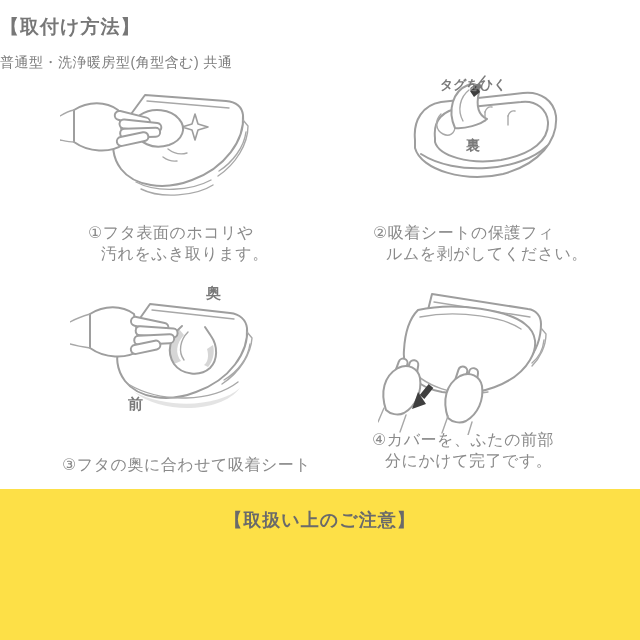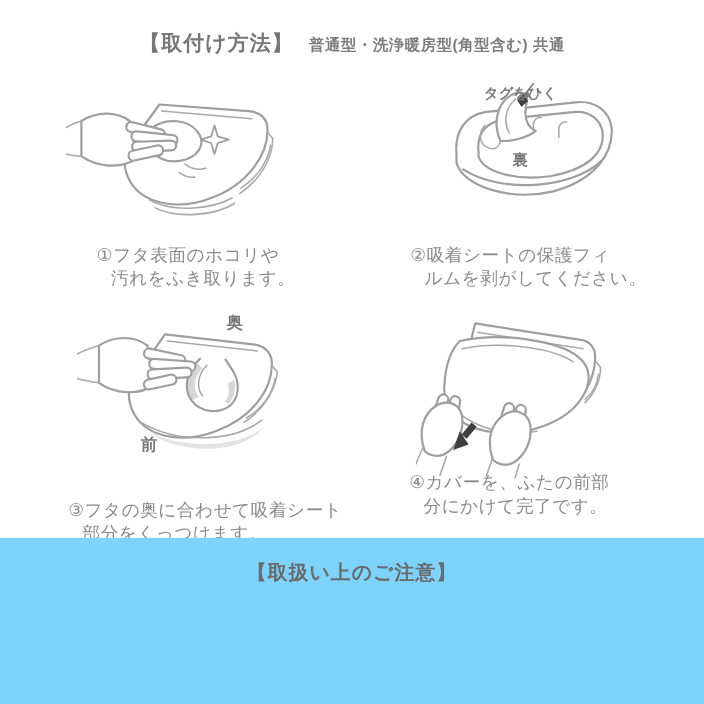--- a/index.html
+++ b/index.html
@@ -5,40 +5,40 @@
   html,body{margin:0;padding:0;}
   body{
     width:640px;height:640px;background:#ffffff;overflow:hidden;position:relative;
     font-family:"Liberation Sans","DejaVu Sans",sans-serif;
     -webkit-font-smoothing:antialiased;
   }
   .page{position:absolute;inset:0;}
   
   .header{
     position:absolute;left:0;top:26px;width:640px;height:34px;
-    display:flex;justify-content:center;align-items:baseline;gap:14px;
+    display:flex;justify-content:center;align-items:baseline;gap:14px;flex-direction:column;
   }
   .title{font-size:19px;font-weight:bold;color:#777777;letter-spacing:1px;}
-  .subtitle{font-size:14px;font-weight:bold;color:#7d7d7d;letter-spacing:.5px;}
+  .subtitle{font-size:14px;font-weight:normal;color:#7d7d7d;letter-spacing:.5px;}
   
   .ill{position:absolute;}
   .ill svg{display:block;}
   .ln{fill:none;stroke:#9e9e9e;stroke-width:2;stroke-linecap:round;stroke-linejoin:round;}
   .lnw{fill:#ffffff;stroke:#9e9e9e;stroke-width:2;stroke-linecap:round;stroke-linejoin:round;}
   .thin{fill:none;stroke:#a8a8a8;stroke-width:1.4;stroke-linecap:round;}
   .dark{fill:#3f3f3f;stroke:none;}
   .shade{fill:#d6d6d6;stroke:none;}
   
   .caption{position:absolute;font-size:16px;line-height:21px;color:#8a8a8a;letter-spacing:.5px;}
   .caption .l2{padding-left:13px;}
   
   .mini-label{position:absolute;font-weight:bold;color:#7a7a7a;}
   
   .notice{
-    position:absolute;left:0;top:489px;width:640px;height:151px;background:#7dd3fc;
+    position:absolute;left:0;top:489px;width:640px;height:151px;background:#fde047;
   }
   .notice-heading{
     margin-top:19px;text-align:center;font-size:18px;font-weight:bold;color:#6a6a6a;letter-spacing:1px;
   }
   .notice-items{position:absolute;left:36px;top:64px;}
   .notice-item{font-size:15px;line-height:20.5px;font-weight:bold;color:#686868;letter-spacing:.3px;}
 </style>
 </head>
 <body>
 
@@ -186,21 +186,20 @@
   <div class="caption" style="left:88px;top:222px;">
     <div>①フタ表面のホコリや</div>
     <div class="l2">汚れをふき取ります。</div>
   </div>
   <div class="caption" style="left:373px;top:222px;">
     <div>②吸着シートの保護フィ</div>
     <div class="l2">ルムを剥がしてください。</div>
   </div>
   <div class="caption" style="left:62px;top:454px;">
     <div>③フタの奥に合わせて吸着シート</div>
-    <div class="l2">部分をくっつけます。</div>
   </div>
   <div class="caption" style="left:372px;top:429px;">
     <div>④カバーを、ふたの前部</div>
     <div class="l2">分にかけて完了です。</div>
   </div>
 
   <div class="notice">
     <div class="notice-heading">【取扱い上のご注意】</div>
   </div>
 

